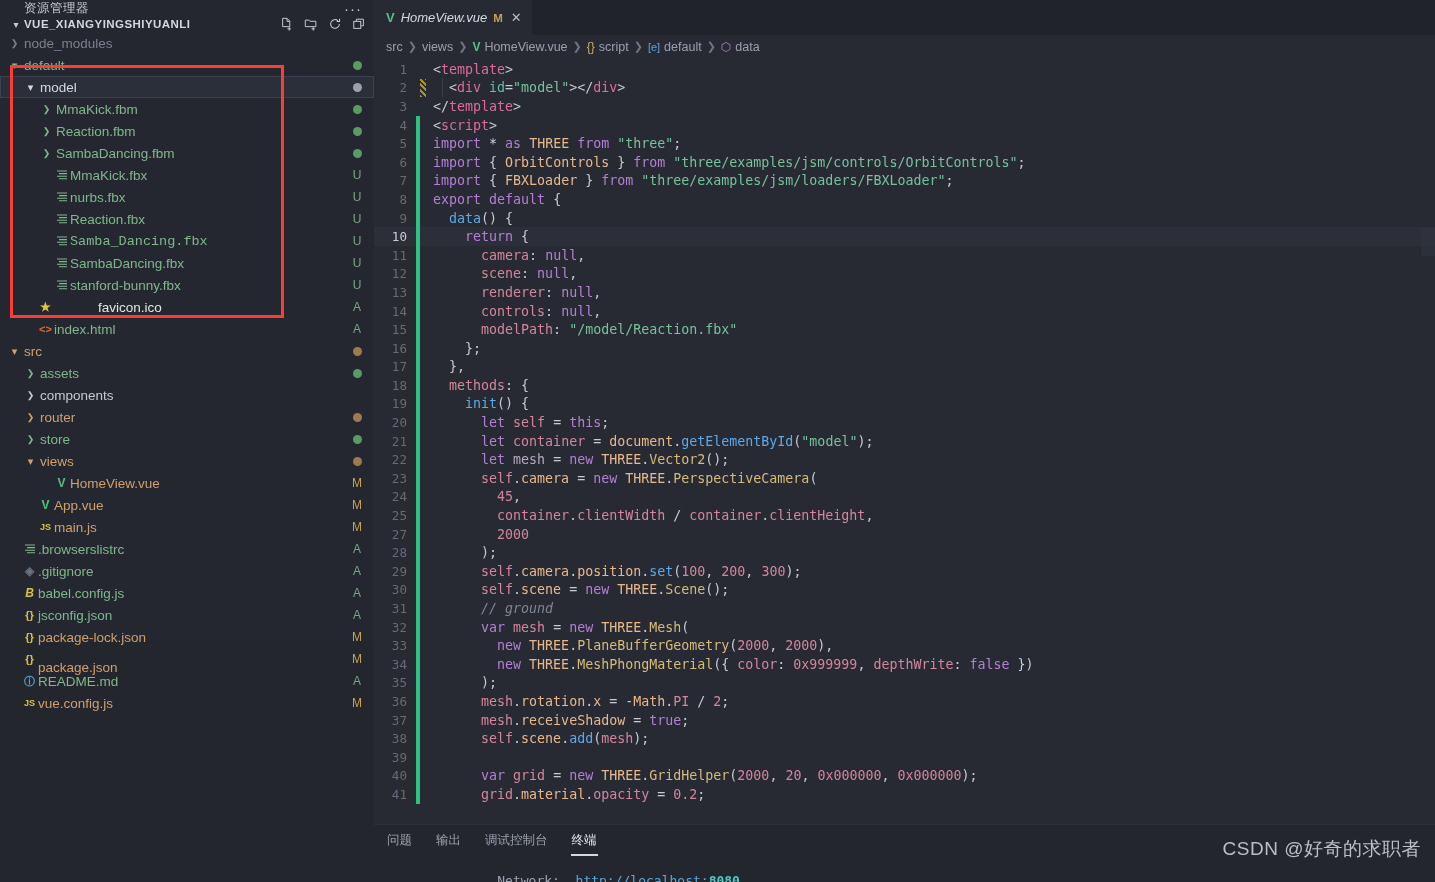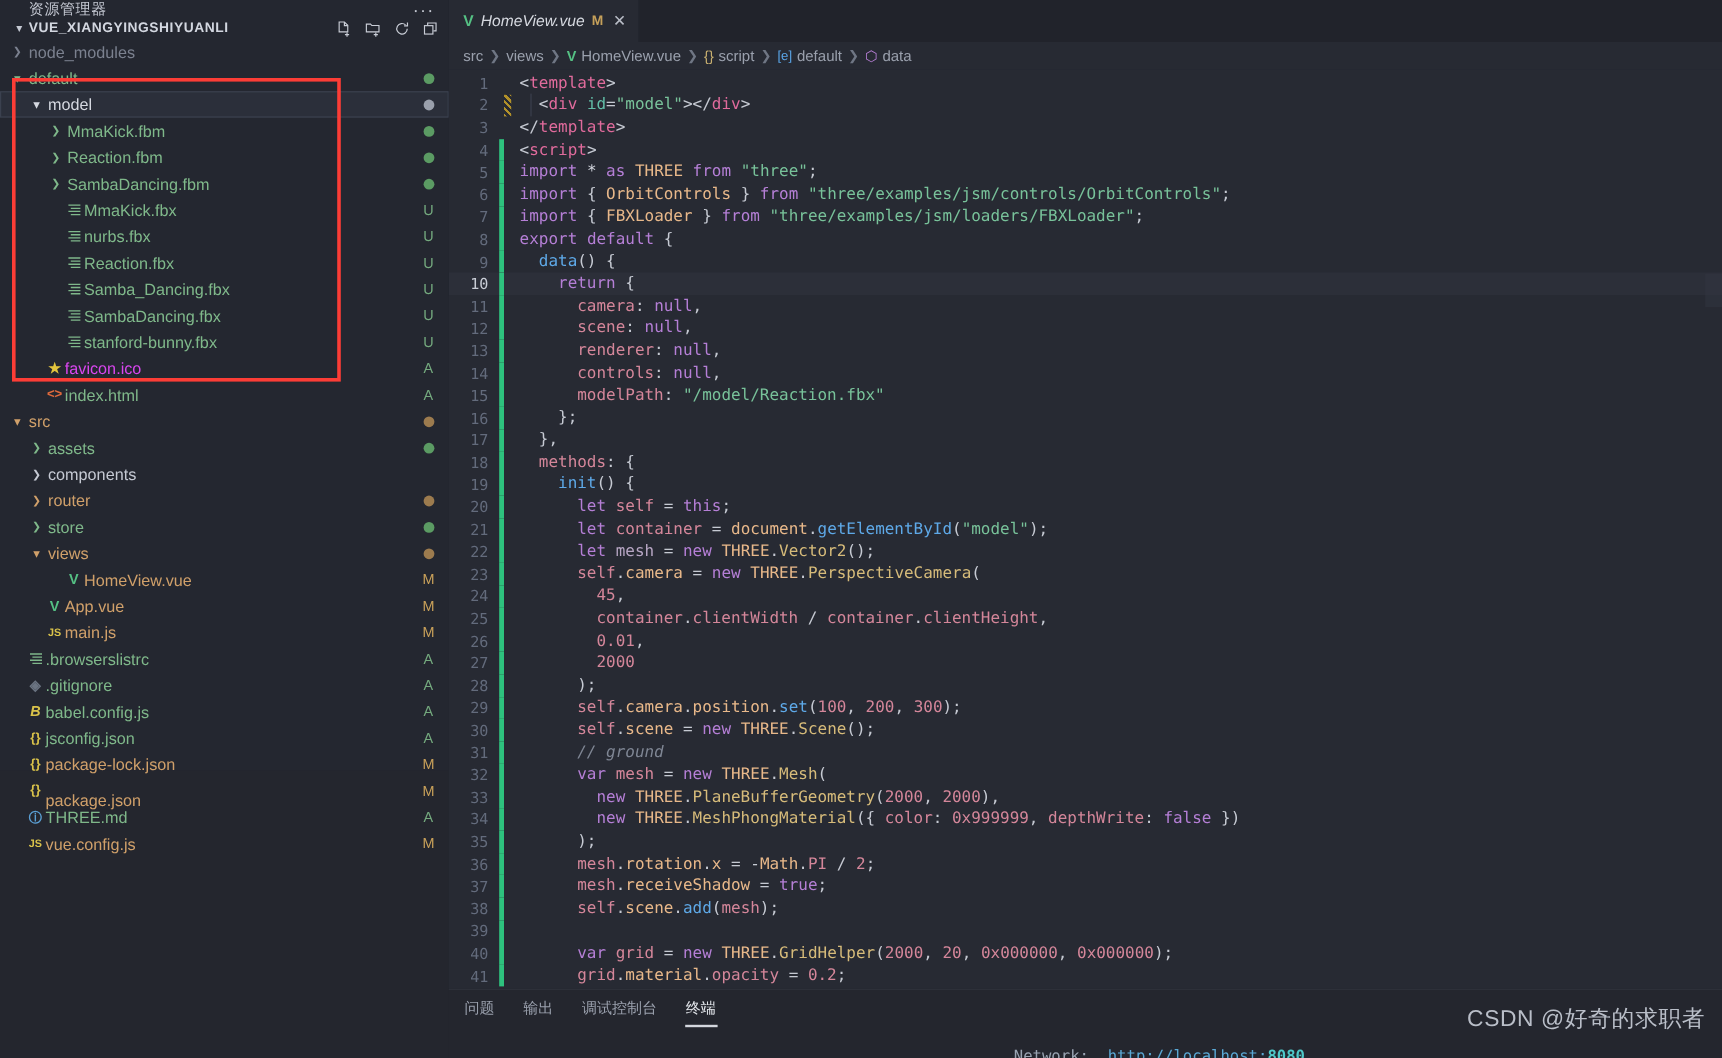--- a/index.html
+++ b/index.html
@@ -144,21 +144,20 @@
 
   .scrollslider {
     position: absolute; right: 0; top: 170px; width: 14px; height: 28px;
     background: #32364280; 
   }
 
   
   .panel {
     height: 58px; background: #24262e; display: flex; flex-direction: column;
     border-top: 1px solid #2d3039;
-    text-align: center;
   }
   .panel-tabs { height: 30px; display: flex; align-items: center; gap: 22px; padding-left: 12px; }
   .ptab {
     font-size: 12.5px; color: #9aa0ad; position: relative; padding: 4px 1px;
   }
   .ptab.active { color: #e4e7ec; }
   .ptab.active::after {
     content: ""; position: absolute; left: 0; right: 0; bottom: -3px;
     height: 1.5px; background: #d4d7de;
   }
@@ -304,21 +303,21 @@
         </div>
         <div class="row" style="padding-left: 40px;">
           <span class="twisty"></span>
           <span class="ficon">
             <svg width="12" height="12" viewBox="0 0 12 12">
               <g stroke="#7fb88a" stroke-width="1.1">
                 <path d="M1 2h10M3 4.6h8M1 7.2h10M3 9.8h8"></path>
               </g>
             </svg>
           </span>
-          <span class="fname" style="color: rgb(127, 184, 138);">Samba_Dancing.fbx</span>
+          <span class="fname" style="color: rgb(127, 184, 138); font-family: Liberation Mono, monospace;">Samba_Dancing.fbx</span>
           <span class="badge" style="color: rgb(116, 169, 126);">U</span>
         </div>
         <div class="row" style="padding-left: 40px;">
           <span class="twisty"></span>
           <span class="ficon">
             <svg width="12" height="12" viewBox="0 0 12 12">
               <g stroke="#7fb88a" stroke-width="1.1">
                 <path d="M1 2h10M3 4.6h8M1 7.2h10M3 9.8h8"></path>
               </g>
             </svg>
@@ -334,21 +333,21 @@
                 <path d="M1 2h10M3 4.6h8M1 7.2h10M3 9.8h8"></path>
               </g>
             </svg>
           </span>
           <span class="fname" style="color: rgb(127, 184, 138);">stanford-bunny.fbx</span>
           <span class="badge" style="color: rgb(116, 169, 126);">U</span>
         </div>
         <div class="row" style="padding-left: 24px;">
           <span class="twisty"></span>
           <span class="ficon" style="color: rgb(227, 197, 61);">★</span>
-          <span class="fname" style="color: #d946ef;">favicon.ico</span>
+          <span class="fname" style="color: #e5e5e5; margin-left: 44px;">favicon.ico</span>
           <span class="badge" style="color: rgb(116, 169, 126);">A</span>
         </div>
         <div class="row" style="padding-left: 24px;">
           <span class="twisty"></span>
           <span class="ficon" style="color: rgb(224, 106, 60); font-size: 11px;">&lt;&gt;</span>
           <span class="fname" style="color: rgb(127, 184, 138);">index.html</span>
           <span class="badge" style="color: rgb(116, 169, 126);">A</span>
         </div>
         <div class="row" style="padding-left: 8px;">
           <span class="twisty" style="color: rgb(208, 160, 106);">▾</span>
@@ -452,21 +451,21 @@
         </div>
         <div class="row" style="padding-left: 8px;">
           <span class="twisty"></span>
           <span class="ficon" style="color: rgb(217, 194, 74); font-size: 11px;">{}</span>
           <span class="fname" style="color: rgb(208, 160, 106); margin-top: 16px;">package.json</span>
           <span class="badge" style="color: rgb(201, 161, 90);">M</span>
         </div>
         <div class="row" style="padding-left: 8px;">
           <span class="twisty"></span>
           <span class="ficon" style="color: rgb(90, 159, 212); font-size: 11px;">ⓘ</span>
-          <span class="fname" style="color: rgb(127, 184, 138);">THREE.md</span>
+          <span class="fname" style="color: rgb(127, 184, 138);">README.md</span>
           <span class="badge" style="color: rgb(116, 169, 126);">A</span>
         </div>
         <div class="row" style="padding-left: 8px;">
           <span class="twisty"></span>
           <span class="ficon" style="color: rgb(217, 194, 74); font-size: 9px;">JS</span>
           <span class="fname" style="color: rgb(208, 160, 106);">vue.config.js</span>
           <span class="badge" style="color: rgb(201, 161, 90);">M</span>
         </div>
       </div>
 
@@ -536,21 +535,20 @@
           <div class="cline"><span class="lnum">16</span><span class="gitbar g"></span><span class="codetext">    <span class="t-punct">};</span></span></div>
           <div class="cline"><span class="lnum">17</span><span class="gitbar g"></span><span class="codetext">  <span class="t-punct">},</span></span></div>
           <div class="cline"><span class="lnum">18</span><span class="gitbar g"></span><span class="codetext">  <span class="t-prop">methods</span><span class="t-punct">: {</span></span></div>
           <div class="cline"><span class="lnum">19</span><span class="gitbar g"></span><span class="codetext">    <span class="t-fn">init</span><span class="t-punct">() {</span></span></div>
           <div class="cline"><span class="lnum">20</span><span class="gitbar g"></span><span class="codetext">      <span class="t-kw">let</span> <span class="t-var">self</span> <span class="t-punct">=</span> <span class="t-kw">this</span><span class="t-punct">;</span></span></div>
           <div class="cline"><span class="lnum">21</span><span class="gitbar g"></span><span class="codetext">      <span class="t-kw">let</span> <span class="t-var">container</span> <span class="t-punct">=</span> <span class="t-ident">document</span><span class="t-punct">.</span><span class="t-fn">getElementById</span><span class="t-punct">(</span><span class="t-str">"model"</span><span class="t-punct">);</span></span></div>
           <div class="cline"><span class="lnum">22</span><span class="gitbar g"></span><span class="codetext">      <span class="t-kw">let</span> <span class="t-param">mesh</span> <span class="t-punct">=</span> <span class="t-kw">new</span> <span class="t-ident">THREE</span><span class="t-punct">.</span><span class="t-cls">Vector2</span><span class="t-punct">();</span></span></div>
           <div class="cline"><span class="lnum">23</span><span class="gitbar g"></span><span class="codetext">      <span class="t-var">self</span><span class="t-punct">.</span><span class="t-ident">camera</span> <span class="t-punct">=</span> <span class="t-kw">new</span> <span class="t-ident">THREE</span><span class="t-punct">.</span><span class="t-cls">PerspectiveCamera</span><span class="t-punct">(</span></span></div>
           <div class="cline"><span class="lnum">24</span><span class="gitbar g"></span><span class="codetext">        <span class="t-num">45</span><span class="t-punct">,</span></span></div>
           <div class="cline"><span class="lnum">25</span><span class="gitbar g"></span><span class="codetext">        <span class="t-var">container</span><span class="t-punct">.</span><span class="t-prop">clientWidth</span> <span class="t-punct">/</span> <span class="t-var">container</span><span class="t-punct">.</span><span class="t-prop">clientHeight</span><span class="t-punct">,</span></span></div>
-          <div class="cline"><span class="lnum">26</span><span class="gitbar g"></span><span class="codetext">        <span class="t-num">0.01</span><span class="t-punct">,</span></span></div>
           <div class="cline"><span class="lnum">27</span><span class="gitbar g"></span><span class="codetext">        <span class="t-num">2000</span></span></div>
           <div class="cline"><span class="lnum">28</span><span class="gitbar g"></span><span class="codetext">      <span class="t-punct">);</span></span></div>
           <div class="cline"><span class="lnum">29</span><span class="gitbar g"></span><span class="codetext">      <span class="t-var">self</span><span class="t-punct">.</span><span class="t-ident">camera</span><span class="t-punct">.</span><span class="t-ident">position</span><span class="t-punct">.</span><span class="t-fn">set</span><span class="t-punct">(</span><span class="t-num">100</span><span class="t-punct">,</span> <span class="t-num">200</span><span class="t-punct">,</span> <span class="t-num">300</span><span class="t-punct">);</span></span></div>
           <div class="cline"><span class="lnum">30</span><span class="gitbar g"></span><span class="codetext">      <span class="t-var">self</span><span class="t-punct">.</span><span class="t-ident">scene</span> <span class="t-punct">=</span> <span class="t-kw">new</span> <span class="t-ident">THREE</span><span class="t-punct">.</span><span class="t-cls">Scene</span><span class="t-punct">();</span></span></div>
           <div class="cline"><span class="lnum">31</span><span class="gitbar g"></span><span class="codetext">      <span class="t-cmt">// ground</span></span></div>
           <div class="cline"><span class="lnum">32</span><span class="gitbar g"></span><span class="codetext">      <span class="t-kw">var</span> <span class="t-var">mesh</span> <span class="t-punct">=</span> <span class="t-kw">new</span> <span class="t-ident">THREE</span><span class="t-punct">.</span><span class="t-cls">Mesh</span><span class="t-punct">(</span></span></div>
           <div class="cline"><span class="lnum">33</span><span class="gitbar g"></span><span class="codetext">        <span class="t-kw">new</span> <span class="t-ident">THREE</span><span class="t-punct">.</span><span class="t-cls">PlaneBufferGeometry</span><span class="t-punct">(</span><span class="t-num">2000</span><span class="t-punct">,</span> <span class="t-num">2000</span><span class="t-punct">),</span></span></div>
           <div class="cline"><span class="lnum">34</span><span class="gitbar g"></span><span class="codetext">        <span class="t-kw">new</span> <span class="t-ident">THREE</span><span class="t-punct">.</span><span class="t-cls">MeshPhongMaterial</span><span class="t-punct">({</span> <span class="t-prop">color</span><span class="t-punct">:</span> <span class="t-num">0x999999</span><span class="t-punct">,</span> <span class="t-prop">depthWrite</span><span class="t-punct">:</span> <span class="t-kw">false</span> <span class="t-punct">})</span></span></div>
           <div class="cline"><span class="lnum">35</span><span class="gitbar g"></span><span class="codetext">      <span class="t-punct">);</span></span></div>
           <div class="cline"><span class="lnum">36</span><span class="gitbar g"></span><span class="codetext">      <span class="t-var">mesh</span><span class="t-punct">.</span><span class="t-ident">rotation</span><span class="t-punct">.</span><span class="t-ident">x</span> <span class="t-punct">=</span> <span class="t-punct">-</span><span class="t-ident">Math</span><span class="t-punct">.</span><span class="t-prop">PI</span> <span class="t-punct">/</span> <span class="t-num">2</span><span class="t-punct">;</span></span></div>

